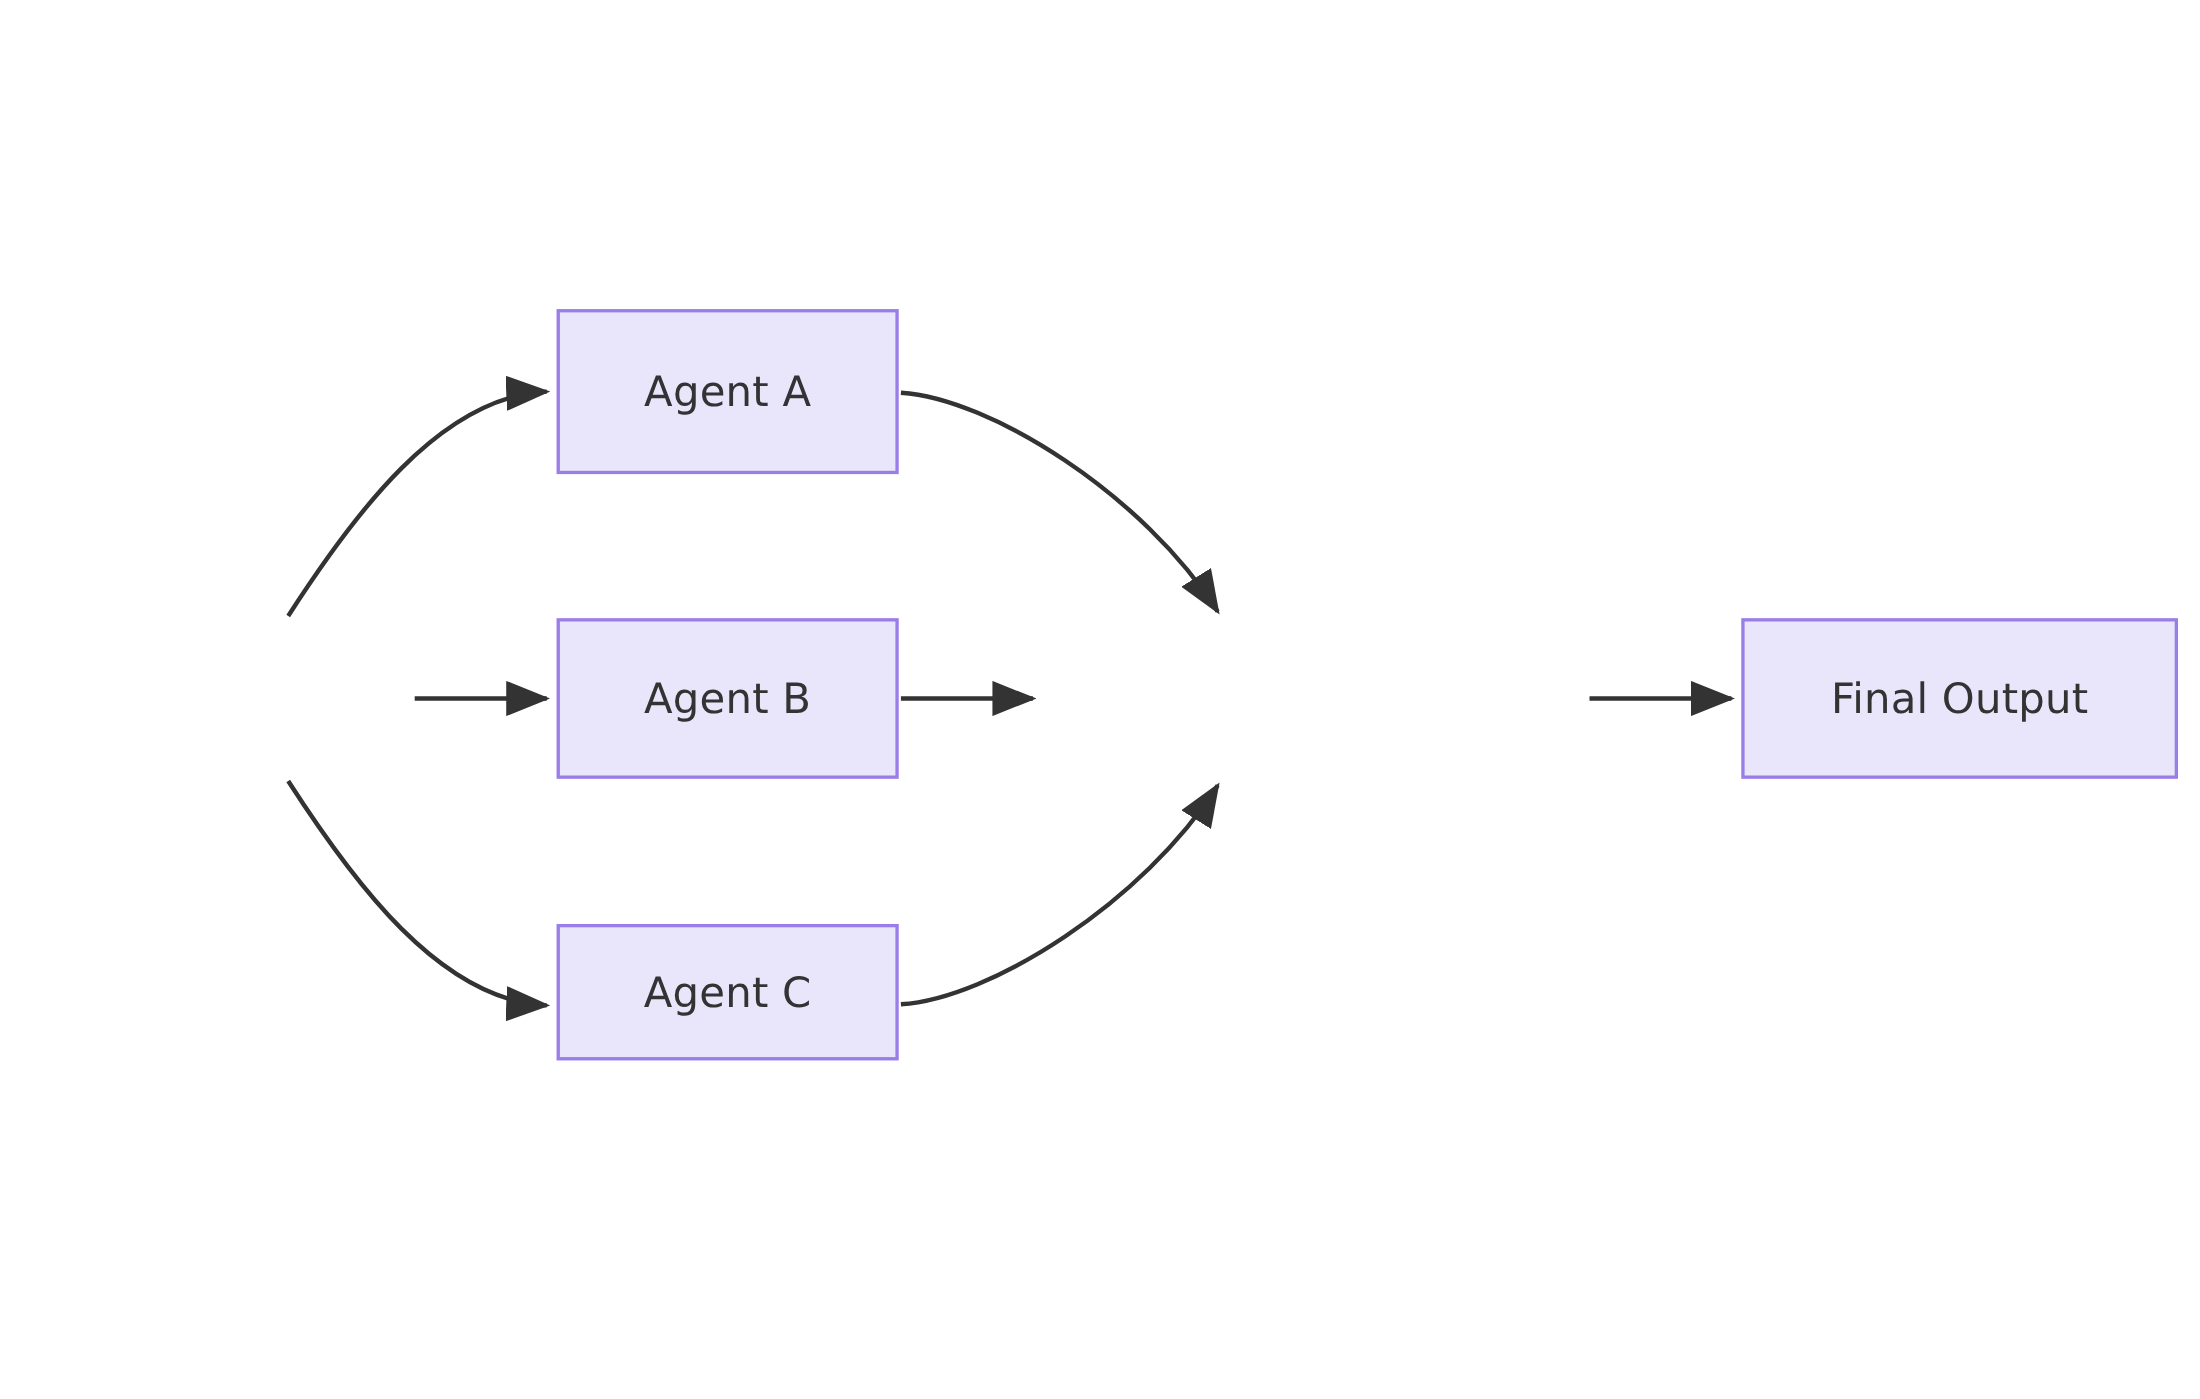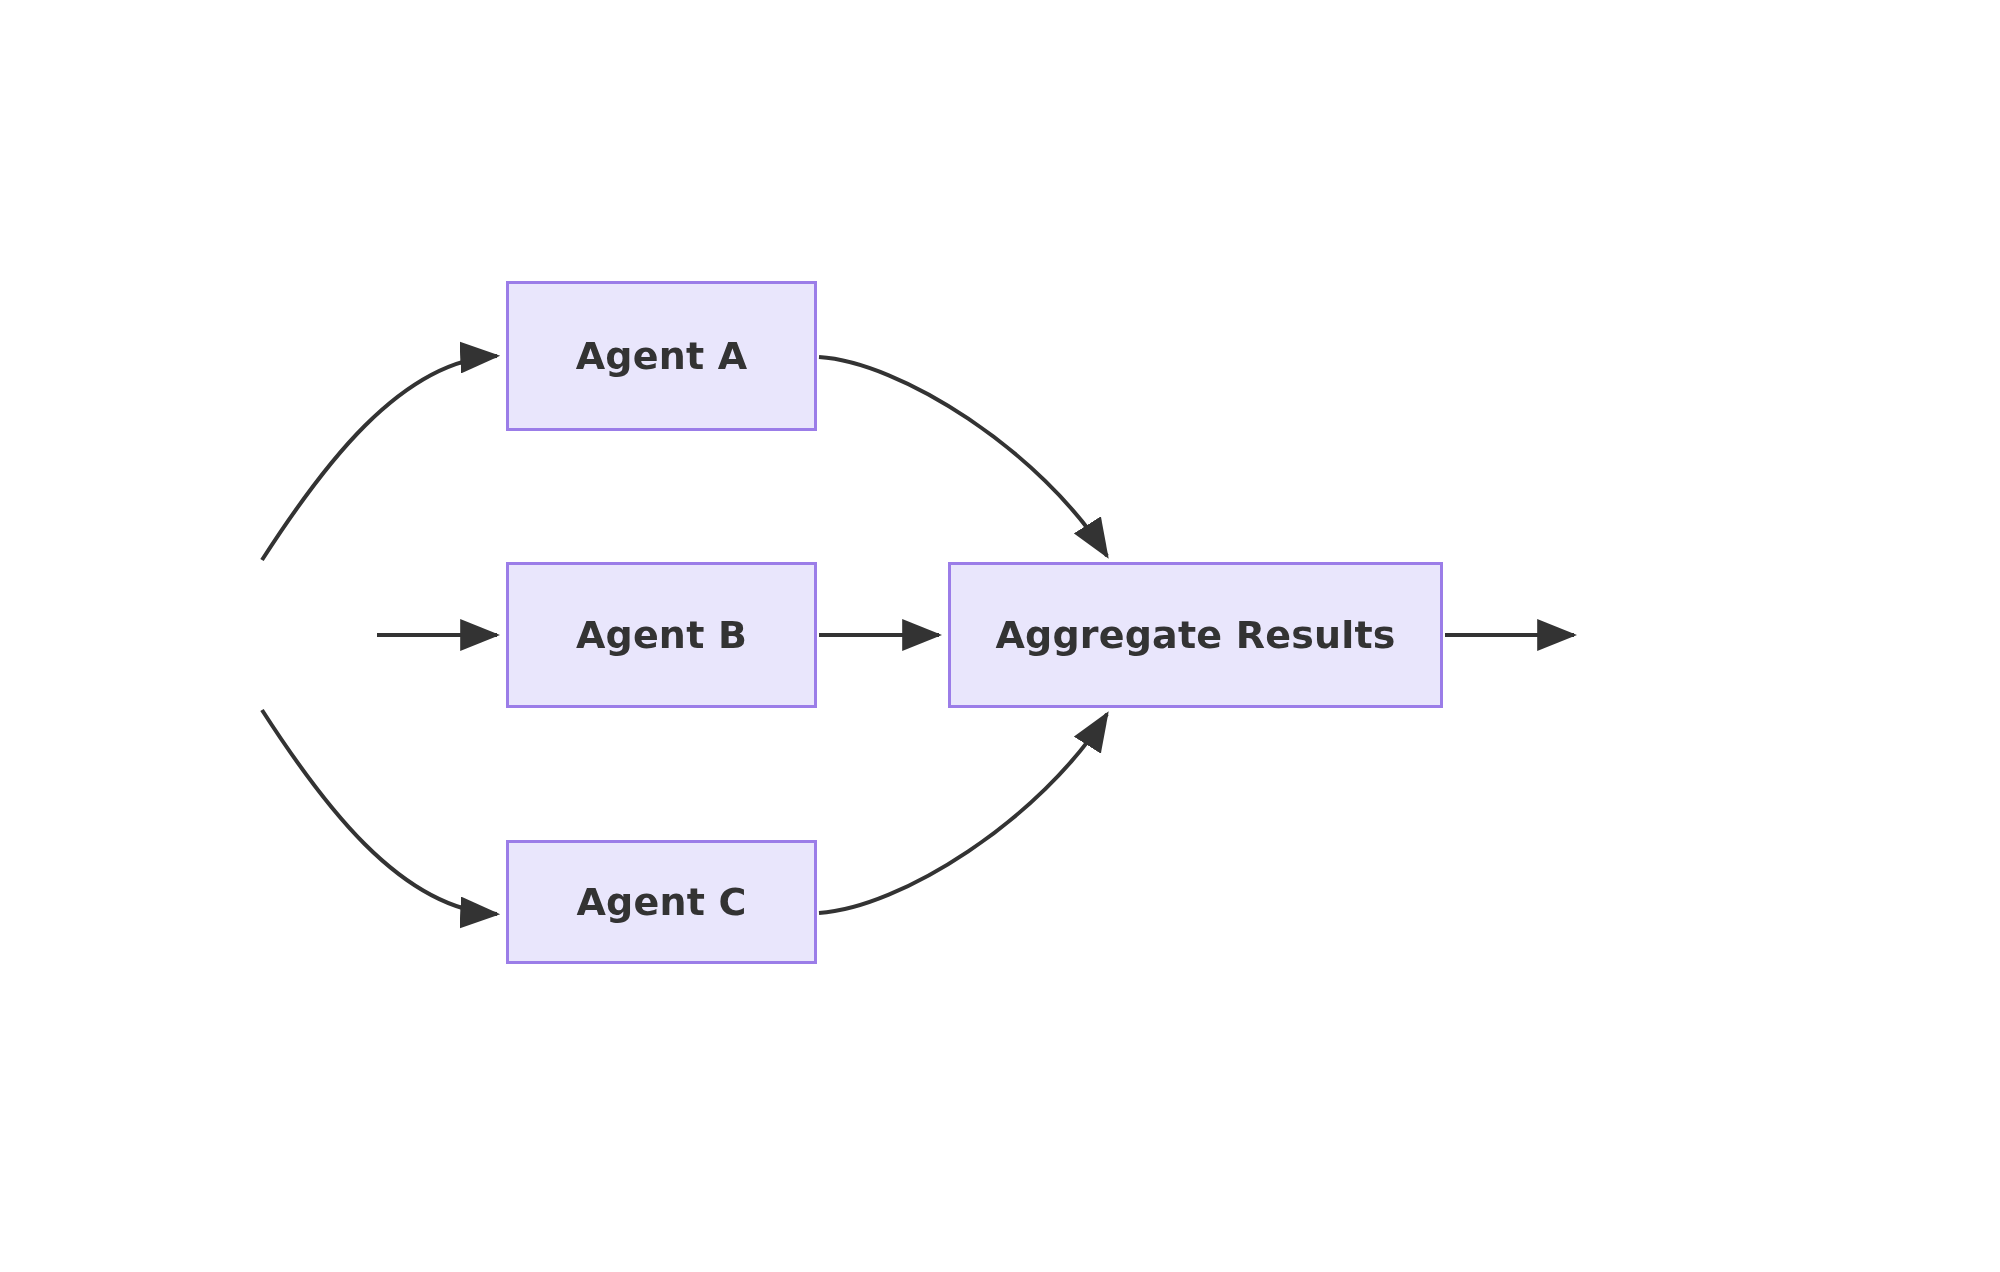--- a/index.html
+++ b/index.html
@@ -30,21 +30,21 @@
     position: absolute;
     box-sizing: border-box;
     background: #e9e6fc;
     border: 3px solid #9b7de8;
     display: flex;
     align-items: center;
     justify-content: center;
     color: #333333;
     font-size: 38px;
     font-family: "DejaVu Sans", sans-serif;
-    font-weight: 700;
+    font-weight: 400;
     letter-spacing: 0.2px;
     white-space: nowrap;
   }
   .node-label {
     display: block;
     line-height: 1;
   }
 
   
   #node-task-input      { left: 20px;   top: 562px; width: 355px; height: 146px; }
@@ -87,18 +87,18 @@
   </div>
 
   <div class="node" id="node-agent-b">
     <span class="node-label">Agent B</span>
   </div>
 
   <div class="node" id="node-agent-c">
     <span class="node-label">Agent C</span>
   </div>
 
-  <div class="node" id="node-aggregate">
-    <span class="node-label">Aggregate Results</span>
+
+  <div class="node" id="node-final-output">
+    <span class="node-label">Final Output</span>
   </div>
-
 
 </div>
 
 </body></html>

